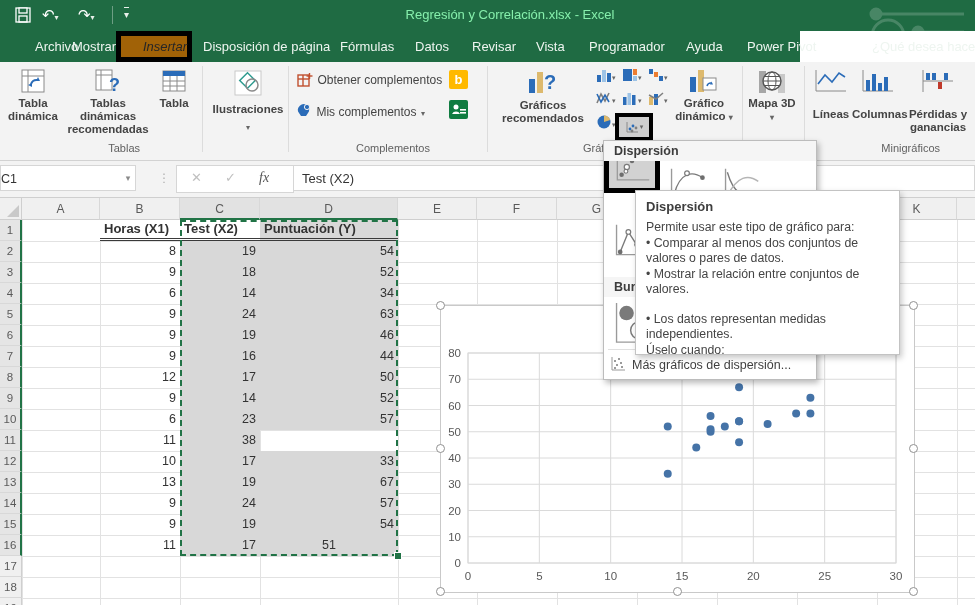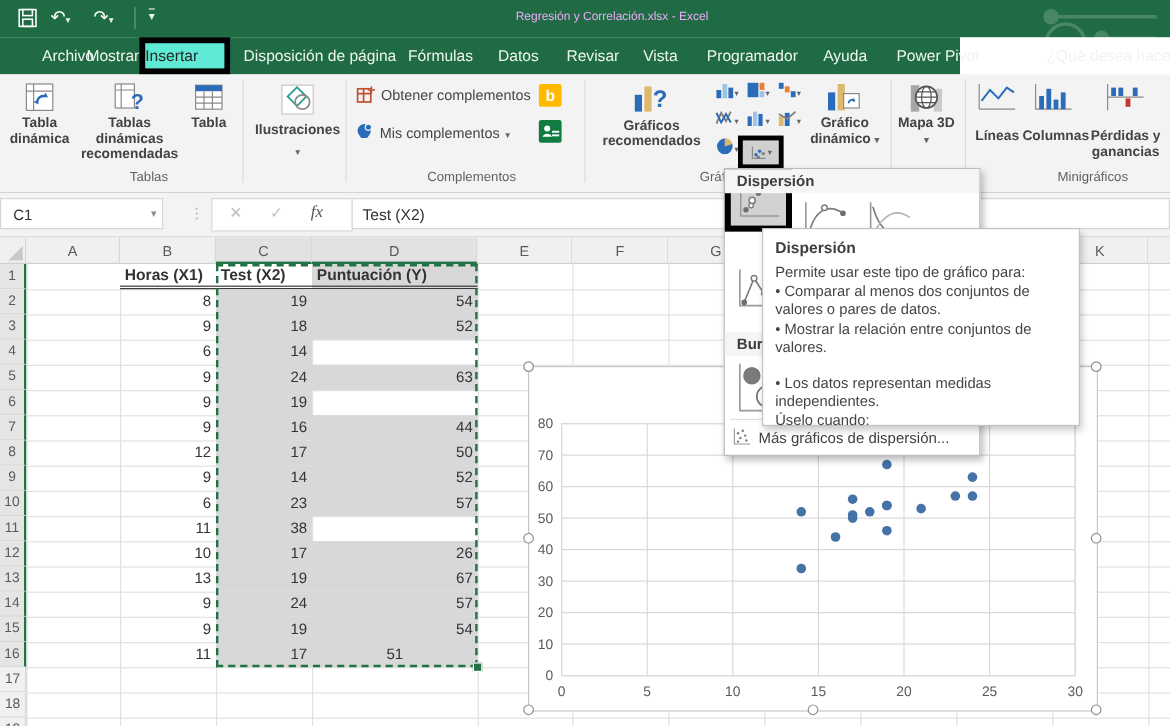--- a/index.html
+++ b/index.html
@@ -5,37 +5,37 @@
   html,body{margin:0;padding:0;background:#fff;}
   #app{position:relative;width:975px;height:605px;overflow:hidden;
        font-family:"Liberation Sans",sans-serif;background:#fff;
        -webkit-font-smoothing:antialiased;}
   .abs{position:absolute;}
   
   #titlebar{left:0;top:0;width:975px;height:31px;background:#1f6b43;}
   #menubar{left:0;top:31px;width:800px;height:31px;background:#1f6b43;}
   .qat-btn{color:#fff;font-size:15px;line-height:30px;}
   .qat-caret{color:#e8f0ea;font-size:8px;}
-  #win-title{color:#f0abfc;font-size:10px;line-height:30px;text-align:center;left:300px;top:0;width:420px;}
+  #win-title{color:#86efac;font-size:13px;line-height:30px;text-align:center;left:300px;top:0;width:420px;}
   .tab{position:absolute;top:0;height:31px;line-height:31px;color:#eef5f0;font-size:13px;cursor:pointer;white-space:nowrap;}
-  #tab-insertar-box{left:116px;top:0px;width:66px;height:21px;background:#5eead4;border:5px solid #000;
-     text-align:left;line-height:21px;color:#262626;font-size:13px;}
+  #tab-insertar-box{left:116px;top:0px;width:66px;height:21px;background:#a16207;border:5px solid #000;
+     text-align:right;line-height:21px;color:#262626;font-size:13px;font-style:italic;}
   
   #ribbon{left:0;top:62px;width:975px;height:98px;background:#f3f3f3;border-bottom:1px solid #d2d2d2;}
   .rsep{position:absolute;top:4px;width:1px;height:86px;background:#dcdcdc;}
   .grp-label{position:absolute;top:80px;font-size:11px;color:#616161;text-align:right;}
   .rbtn-label{font-size:11.5px;color:#444;text-align:center;line-height:13px;font-weight:bold;}
   .caret{font-size:8px;color:#666;}
   .mini-caret{font-size:7px;color:#666;vertical-align:2px;}
   #scatter-ribbon-anno{left:615px;top:51px;width:30px;height:20px;background:#cfcfcf;border:4px solid #000;
       display:flex;align-items:center;justify-content:center;}
   
   #formulabar{left:0;top:161px;width:975px;height:36px;background:#f3f3f3;border-bottom:1px solid #cfcfcf;}
   #namebox{left:0px;top:4px;width:136px;height:26px;background:#fff;border:1px solid #d6d6d6;font-size:12.5px;color:#333;
-     line-height:26px;padding-left:10px;box-sizing:border-box;}
+     line-height:26px;box-sizing:border-box;}
   #namebox-caret{left:120px;top:4px;width:16px;height:26px;line-height:26px;color:#8a8a8a;font-size:9px;text-align:center;}
   #fxbox{left:176px;top:4px;width:116px;height:26px;background:#fff;border:1px solid #d6d6d6;}
   #formulafield{left:293px;top:4px;width:682px;height:26px;background:#fff;border:1px solid #d6d6d6;
      font-size:13px;color:#333;line-height:26px;padding-left:8px;box-sizing:border-box;}
   
   #sheet{left:0;top:198px;width:975px;height:407px;background:#fff;}
   .colhdr{position:absolute;top:0;height:22px;background:#f0f0f0;border-right:1px solid #d8d8d8;border-bottom:1px solid #cfcfcf;
      font-size:12px;color:#5a5a5a;text-align:center;line-height:22px;box-sizing:border-box;}
   .colhdr.sel{background:#e2e2e2;border-bottom:2px solid #217346;}
   .rowhdr{position:absolute;left:0;width:22px;background:#f0f0f0;border-right:1px solid #cfcfcf;border-bottom:1px solid #d8d8d8;
@@ -398,42 +398,44 @@
       <div class="cell hdrcell" style="left:180px;top:22px;width:80px;height:21px;background:#fff;">Test (X2)</div>
       <div class="cell hdrcell selfill" style="left:260px;top:22px;width:138px;height:21px;background:#d8d8d8;">Puntuación (Y)</div>
       <div class="cell num" style="left:100px;top:43px;width:80px;height:21px;">8</div>
       <div class="cell num selfill" style="left:180px;top:43px;width:80px;height:21px;">19</div>
       <div class="cell num selfill" style="left:260px;top:43px;width:138px;height:21px;">54</div>
       <div class="cell num" style="left:100px;top:64px;width:80px;height:21px;">9</div>
       <div class="cell num selfill" style="left:180px;top:64px;width:80px;height:21px;">18</div>
       <div class="cell num selfill" style="left:260px;top:64px;width:138px;height:21px;">52</div>
       <div class="cell num" style="left:100px;top:85px;width:80px;height:21px;">6</div>
       <div class="cell num selfill" style="left:180px;top:85px;width:80px;height:21px;">14</div>
+      <div class="cell num selfill" style="left:260px;top:85px;width:138px;height:21px;">34</div>
       <div class="cell num" style="left:100px;top:106px;width:80px;height:21px;">9</div>
       <div class="cell num selfill" style="left:180px;top:106px;width:80px;height:21px;">24</div>
       <div class="cell num selfill" style="left:260px;top:106px;width:138px;height:21px;">63</div>
       <div class="cell num" style="left:100px;top:127px;width:80px;height:21px;">9</div>
       <div class="cell num selfill" style="left:180px;top:127px;width:80px;height:21px;">19</div>
+      <div class="cell num selfill" style="left:260px;top:127px;width:138px;height:21px;">46</div>
       <div class="cell num" style="left:100px;top:148px;width:80px;height:21px;">9</div>
       <div class="cell num selfill" style="left:180px;top:148px;width:80px;height:21px;">16</div>
       <div class="cell num selfill" style="left:260px;top:148px;width:138px;height:21px;">44</div>
       <div class="cell num" style="left:100px;top:169px;width:80px;height:21px;">12</div>
       <div class="cell num selfill" style="left:180px;top:169px;width:80px;height:21px;">17</div>
       <div class="cell num selfill" style="left:260px;top:169px;width:138px;height:21px;">50</div>
       <div class="cell num" style="left:100px;top:190px;width:80px;height:21px;">9</div>
       <div class="cell num selfill" style="left:180px;top:190px;width:80px;height:21px;">14</div>
       <div class="cell num selfill" style="left:260px;top:190px;width:138px;height:21px;">52</div>
       <div class="cell num" style="left:100px;top:211px;width:80px;height:21px;">6</div>
       <div class="cell num selfill" style="left:180px;top:211px;width:80px;height:21px;">23</div>
       <div class="cell num selfill" style="left:260px;top:211px;width:138px;height:21px;">57</div>
       <div class="cell num" style="left:100px;top:232px;width:80px;height:21px;">11</div>
       <div class="cell num selfill" style="left:180px;top:232px;width:80px;height:21px;">38</div>
       <div class="cell num" style="left:100px;top:253px;width:80px;height:21px;">10</div>
       <div class="cell num selfill" style="left:180px;top:253px;width:80px;height:21px;">17</div>
-      <div class="cell num selfill" style="left:260px;top:253px;width:138px;height:21px;">26</div>
+      <div class="cell num selfill" style="left:260px;top:253px;width:138px;height:21px;">33</div>
       <div class="cell num" style="left:100px;top:274px;width:80px;height:21px;">13</div>
       <div class="cell num selfill" style="left:180px;top:274px;width:80px;height:21px;">19</div>
       <div class="cell num selfill" style="left:260px;top:274px;width:138px;height:21px;">67</div>
       <div class="cell num" style="left:100px;top:295px;width:80px;height:21px;">9</div>
       <div class="cell num selfill" style="left:180px;top:295px;width:80px;height:21px;">24</div>
       <div class="cell num selfill" style="left:260px;top:295px;width:138px;height:21px;">57</div>
       <div class="cell num" style="left:100px;top:316px;width:80px;height:21px;">9</div>
       <div class="cell num selfill" style="left:180px;top:316px;width:80px;height:21px;">19</div>
       <div class="cell num selfill" style="left:260px;top:316px;width:138px;height:21px;">54</div>
       <div class="cell num" style="left:100px;top:337px;width:80px;height:21px;">11</div>

